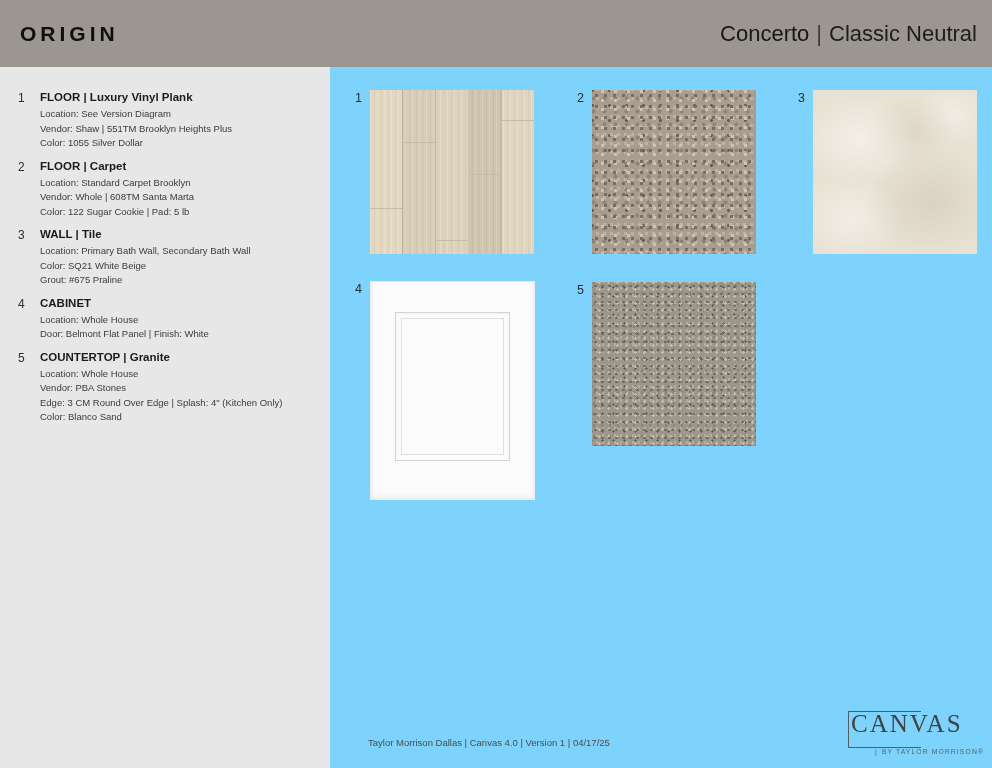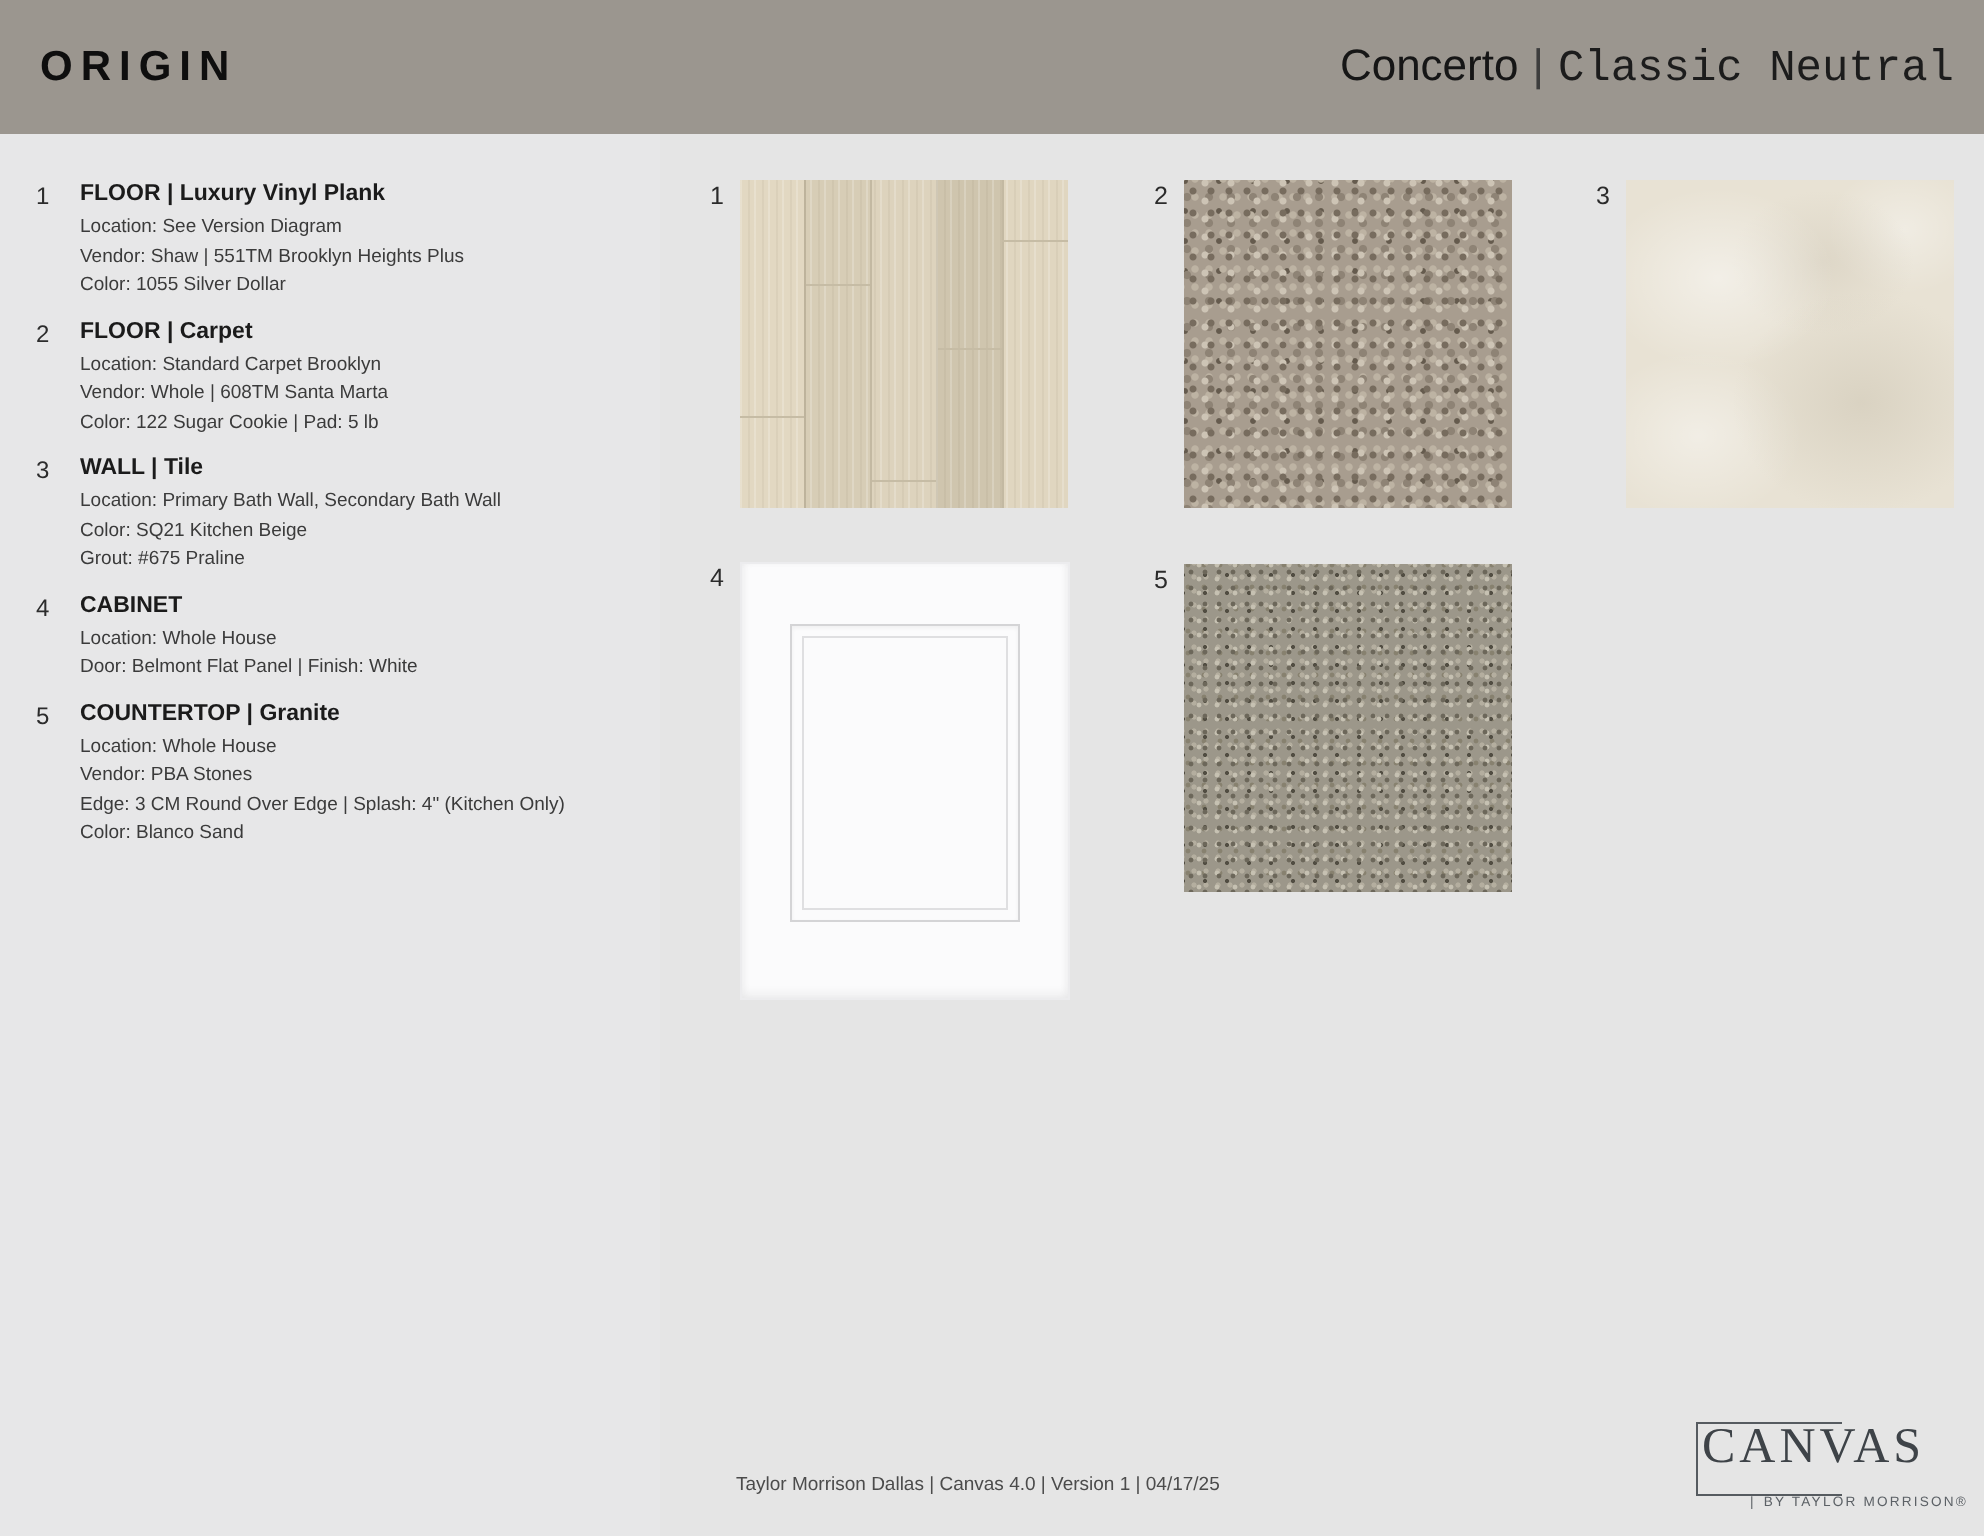--- a/index.html
+++ b/index.html
@@ -1,31 +1,31 @@
 <!DOCTYPE html>
 <html><head>
 <meta charset="utf-8">
 <style>
   html,body { margin:0; padding:0; background:#ffffff; }
   .page {
     position:relative; width:992px; height:768px; overflow:hidden;
-    background:#e5e5e5; font-family:"Liberation Sans", sans-serif;
+    background:#7dd3fc; font-family:"Liberation Sans", sans-serif;
   }
 
   
   .topbar {
     position:absolute; left:0; top:0; width:992px; height:67px;
     background:#9b968f; display:flex; align-items:center;
     justify-content:space-between; padding:0 15px 0 20px; box-sizing:border-box;
   }
   .brand { font-size:21px; font-weight:bold; letter-spacing:4px; color:#0e0e0e; }
   .scheme { font-size:22px; color:#161616; white-space:nowrap; }
   .scheme-name { font-weight:normal;text-align:right; }
   .scheme-sep { font-weight:normal; color:#3d3d3d; margin:0 7px; }
-  .scheme-style { font-weight:normal; color:#1c1c1c;font-family:Liberation Mono, monospace; }
+  .scheme-style { font-weight:normal; color:#1c1c1c; }
 
   
   .sidebar {
     position:absolute; left:0; top:67px; width:330px; height:701px;
     background:#e7e7e8; box-sizing:border-box; padding-top:23px;
   }
   .spec-item { display:flex; margin:0 8px 8px 18px; }
   .spec-num { flex:none; width:14px; margin-right:8px; font-size:12px; color:#2c2c2c; padding-top:1px; }
   .spec-title { font-size:11.5px; font-weight:bold; color:#1b1b1b; line-height:15px; margin-bottom:2px; }
   .spec-detail { font-size:9.5px; color:#3b3b3b; line-height:14.5px; }
@@ -151,21 +151,21 @@
         <div class="spec-detail">Vendor: Whole | 608TM Santa Marta</div>
         <div class="spec-detail">Color: 122 Sugar Cookie | Pad: 5 lb</div>
       </div>
     </div>
 
     <div class="spec-item">
       <div class="spec-num">3</div>
       <div class="spec-body">
         <div class="spec-title">WALL | Tile</div>
         <div class="spec-detail">Location: Primary Bath Wall, Secondary Bath Wall</div>
-        <div class="spec-detail">Color: SQ21 Kitchen Beige</div>
+        <div class="spec-detail">Color: SQ21 White Beige</div>
         <div class="spec-detail">Grout: #675 Praline</div>
       </div>
     </div>
 
     <div class="spec-item">
       <div class="spec-num">4</div>
       <div class="spec-body">
         <div class="spec-title">CABINET</div>
         <div class="spec-detail">Location: Whole House</div>
         <div class="spec-detail">Door: Belmont Flat Panel | Finish: White</div>

